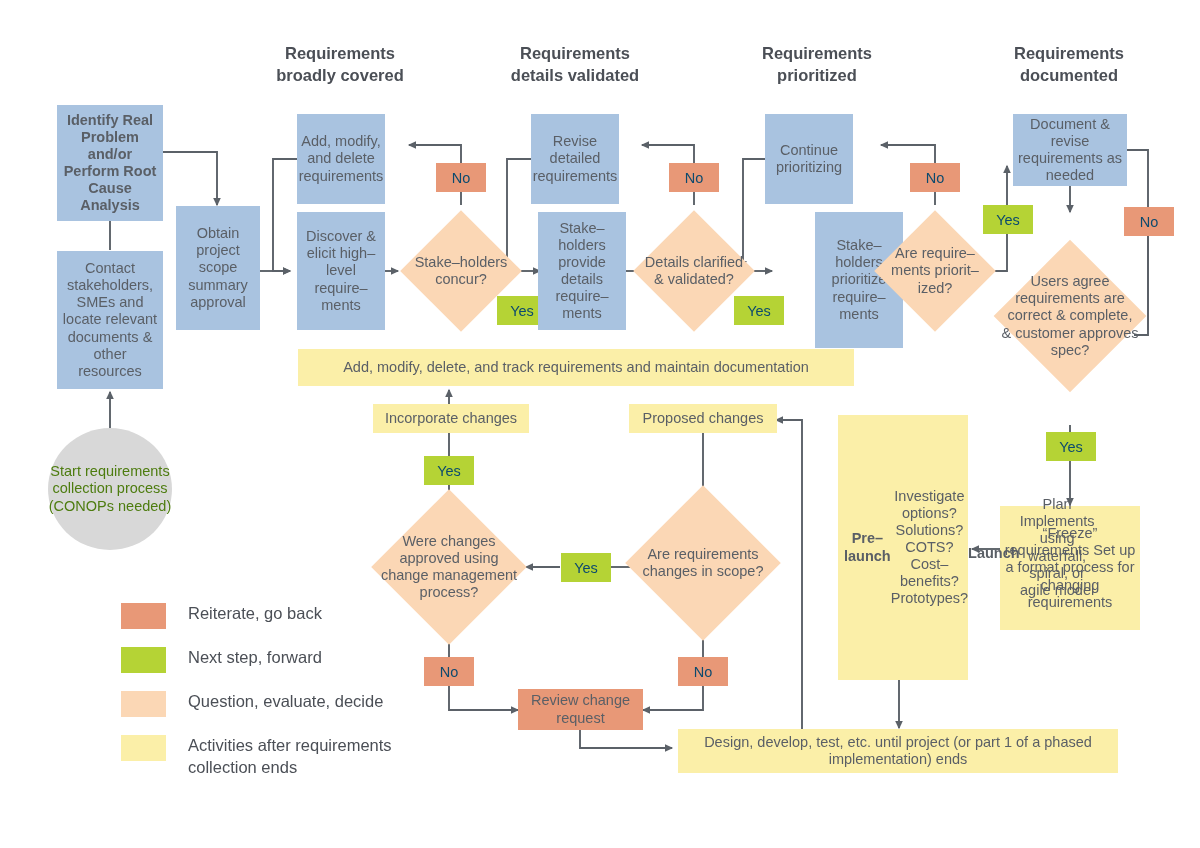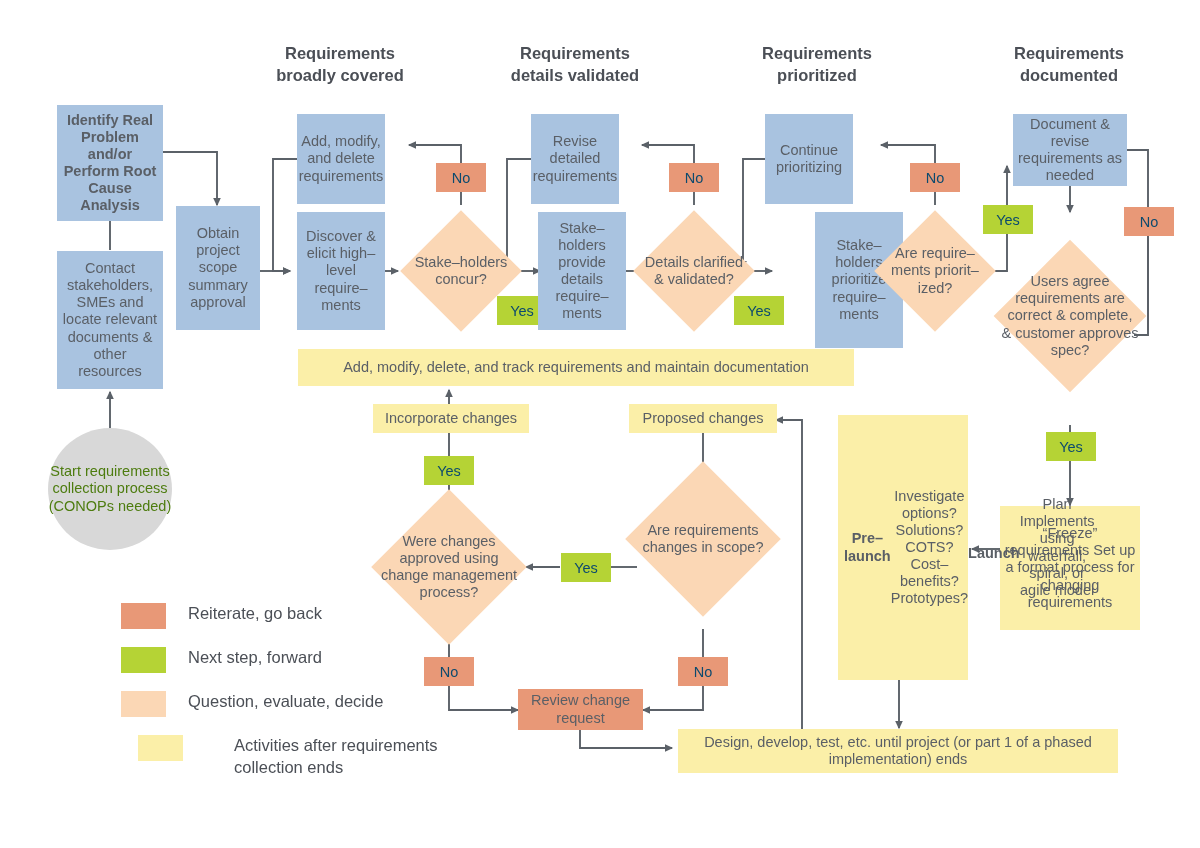--- a/index.html
+++ b/index.html
@@ -189,21 +189,21 @@
 
   <div class="node yellowbox" style="left:629px;top:404px;width:148px;height:29px;">Proposed changes</div>
 
   <div class="chip yes" style="left:424px;top:456px;width:50px;height:29px;">Yes</div>
 
   <div class="diamond" style="left:394px;top:512px;width:110px;height:110px;">
     <div class="dshape"></div>
     <div class="dlabel">Were changes approved using change management process?</div>
   </div>
 
-  <div class="diamond" style="left:648px;top:484px;width:110px;height:110px;">
+  <div class="diamond" style="left:648px;top:508px;width:110px;height:110px;">
     <div class="dshape"></div>
     <div class="dlabel">Are requirements changes in scope?</div>
   </div>
 
   <div class="chip yes" style="left:561px;top:553px;width:50px;height:29px;">Yes</div>
 
   <div class="chip no" style="left:424px;top:657px;width:50px;height:29px;">No</div>
   <div class="chip no" style="left:678px;top:657px;width:50px;height:29px;">No</div>
 
   <div class="node salmonbox" style="left:518px;top:689px;width:125px;height:41px;">Review change request</div>
@@ -224,18 +224,18 @@
     <div class="legend-lbl">Reiterate, go back</div>
   </div>
   <div class="legend-item" style="left:77px;top:647px;width:330px;">
     <div class="legend-sw" style="background:#b5d335;"></div>
     <div class="legend-lbl">Next step, forward</div>
   </div>
   <div class="legend-item" style="left:77px;top:691px;width:330px;">
     <div class="legend-sw" style="background:#fbd7b5;"></div>
     <div class="legend-lbl">Question, evaluate, decide</div>
   </div>
-  <div class="legend-item" style="left:94px;top:735px;width:330px;gap:29px;">
+  <div class="legend-item" style="left:77px;top:735px;width:330px;">
     <div class="legend-sw" style="background:#fbefa8;"></div>
     <div class="legend-lbl">Activities after requirements collection ends</div>
   </div>
 
 </div>
 
 </body></html>

